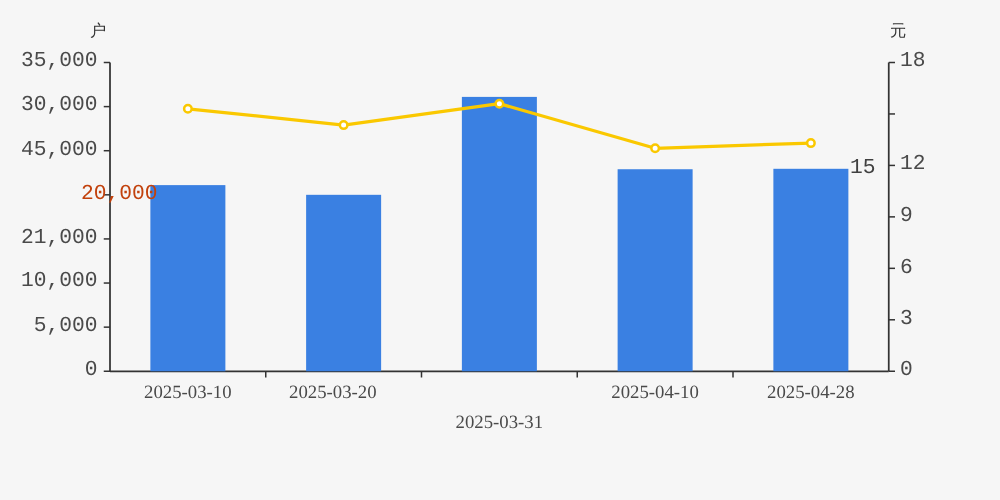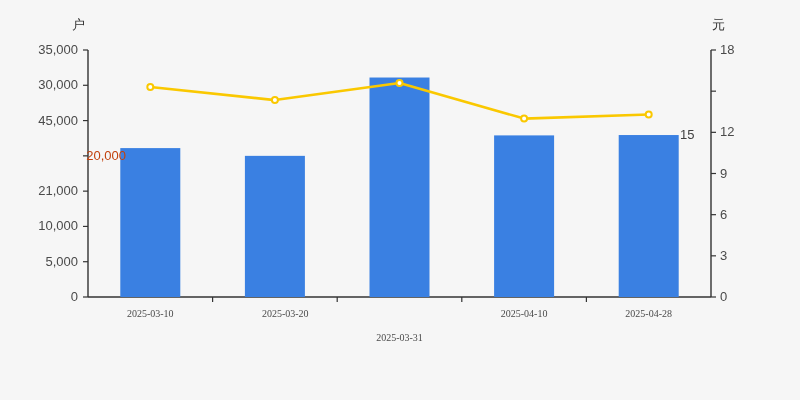--- a/index.html
+++ b/index.html
@@ -28,35 +28,35 @@
   #left-unit {
     left: 72px;
     top: 16px;
   }
   #right-unit {
     left: 712px;
     top: 16px;
   }
   .tick-label {
     position: absolute;
-    font-size: 13px;
+    font-size: 17px;
     color: #4a4a4a;
-    font-family: Liberation Sans, sans-serif;
+    font-family: Liberation Mono, monospace;
     white-space: nowrap;
     line-height: 13px;
   }
   .tick-label.left {
     text-align: right;
   }
   .tick-label.right {
     text-align: center;
   }
   .cat-label {
     position: absolute;
-    font-size: 10px;
+    font-size: 15px;
     color: #4a4a4a;
     font-family: "Liberation Serif", serif;
     white-space: nowrap;
     text-align: center;
     line-height: 14px;
   }
   svg#plot {
     position: absolute;
     left: 0;
     top: 0;
@@ -129,19 +129,19 @@
       <div class="tick-label left" style="left: 0px; width: 78px; top: 78.2857px; color: rgb(74, 74, 74);">30,000</div>
       <div class="tick-label left" style="left: 0px; width: 78px; top: 43px; color: rgb(74, 74, 74);">35,000</div>
       <div class="tick-label right" style="left: 720px; top: 290px; color: rgb(74, 74, 74);">0</div>
       <div class="tick-label right" style="left: 720px; top: 248.833px; color: rgb(74, 74, 74);">3</div>
       <div class="tick-label right" style="left: 720px; top: 207.667px; color: rgb(74, 74, 74);">6</div>
       <div class="tick-label right" style="left: 720px; top: 166.5px; color: rgb(74, 74, 74);">9</div>
       <div class="tick-label right" style="left: 720px; top: 125.333px; color: rgb(74, 74, 74);">12</div>
       <div class="tick-label right" style="left: 680px; top: 84.1667px; color: #404040; margin-top: 44px;">15</div>
       <div class="tick-label right" style="left: 720px; top: 43px; color: rgb(74, 74, 74);">18</div>
       <div class="cat-label" style="left: 88px; width: 124.6px; top: 307px; color: rgb(74, 74, 74);">2025-03-10</div>
-      <div class="cat-label" style="left: 223px; width: 124.6px; top: 307px; color: rgb(74, 74, 74);">2025-03-20</div>
+      <div class="cat-label" style="left: 204px; width: 124.6px; top: 307px; color: rgb(74, 74, 74);">2025-03-20</div>
       <div class="cat-label" style="left: 337.2px; width: 124.6px; top: 307px; color: rgb(74, 74, 74); margin-top: 24px;">2025-03-31</div>
       <div class="cat-label" style="left: 461.8px; width: 124.6px; top: 307px; color: rgb(74, 74, 74);">2025-04-10</div>
       <div class="cat-label" style="left: 586.4px; width: 124.6px; top: 307px; color: rgb(74, 74, 74);">2025-04-28</div>
     </div>
 
 </div>
 
 </body></html>

